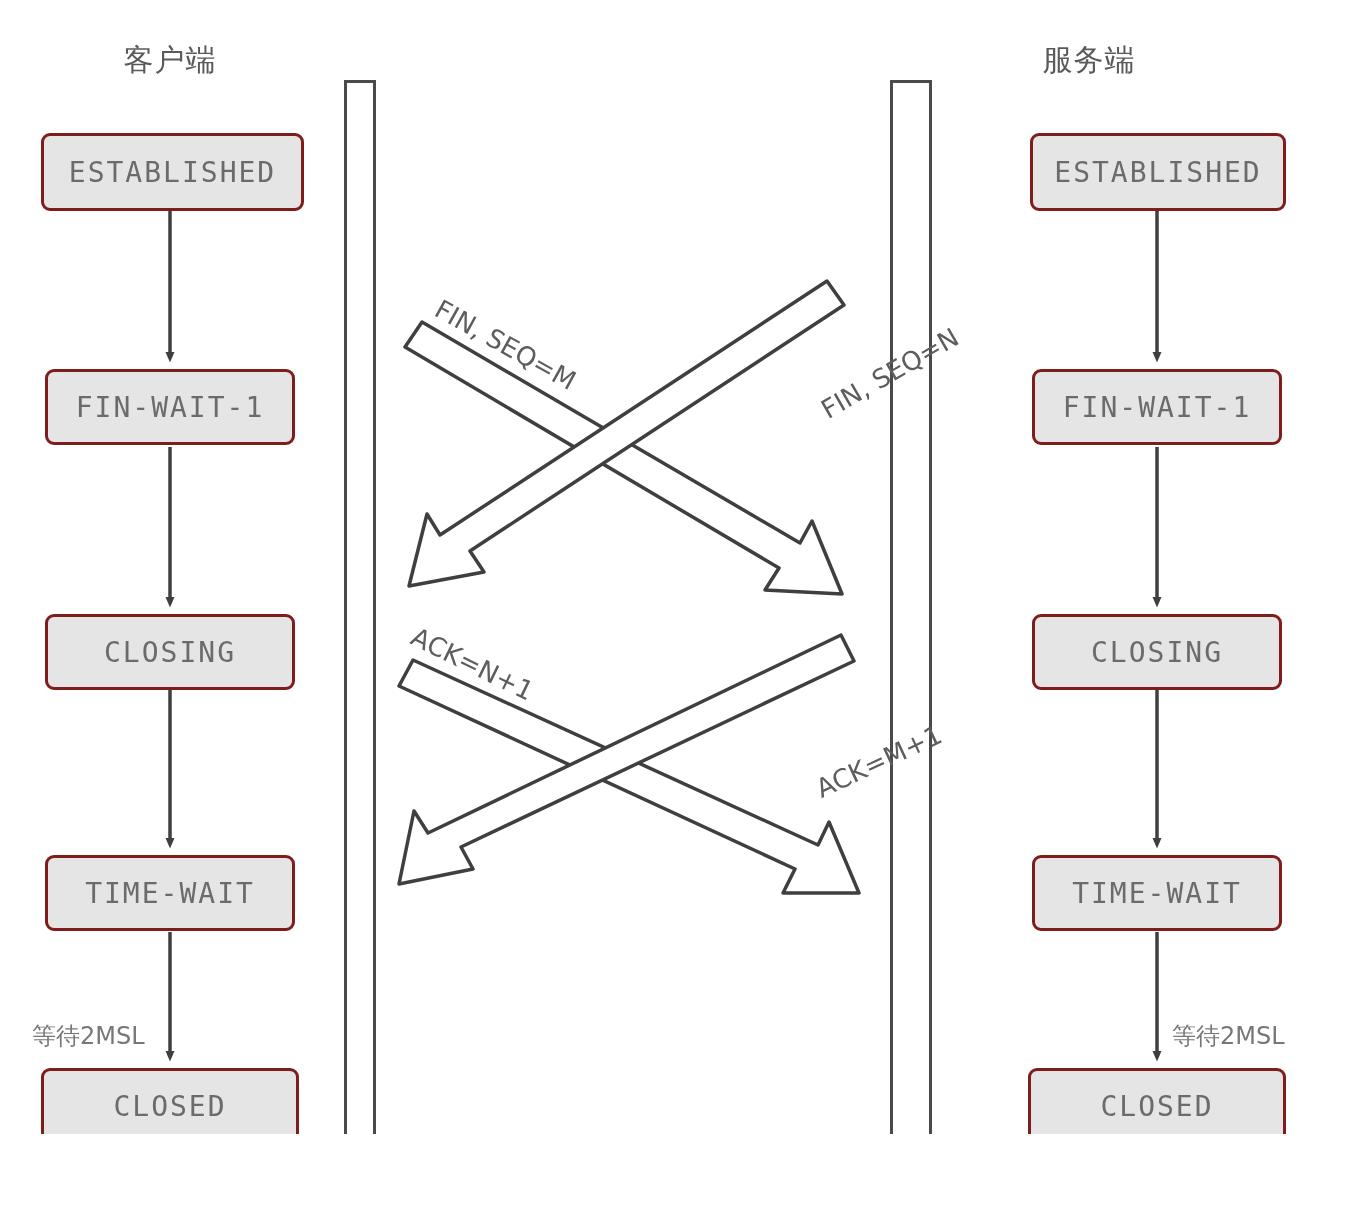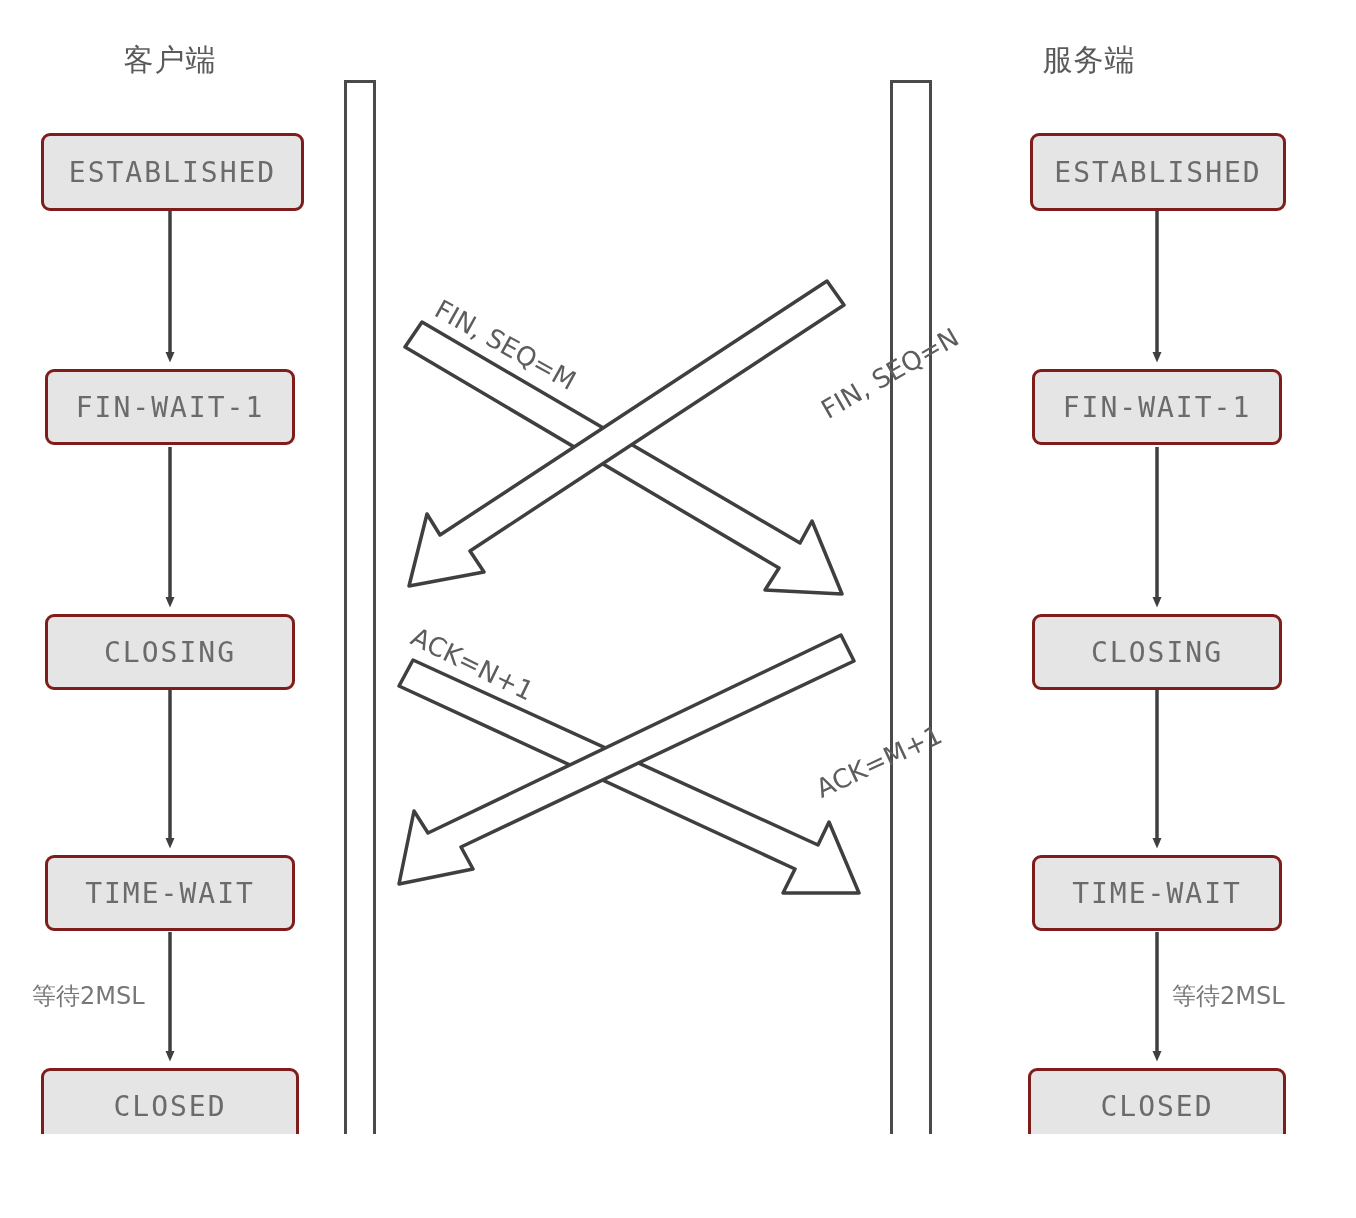--- a/index.html
+++ b/index.html
@@ -55,20 +55,21 @@
     box-sizing: border-box;
     border: 3px solid #4a4a4a;
     background: #ffffff;
   }
   .wait-label {
     position: absolute;
     font-family: "DejaVu Sans", sans-serif;
     font-size: 24px;
     color: #777777;
     white-space: nowrap;
+    margin-top: 40px;
   }
   .msg-label {
     position: absolute;
     font-family: "DejaVu Sans", sans-serif;
     font-size: 26px;
     color: #5d5d5d;
     white-space: nowrap;
     transform-origin: left center;
   }
 </style>

